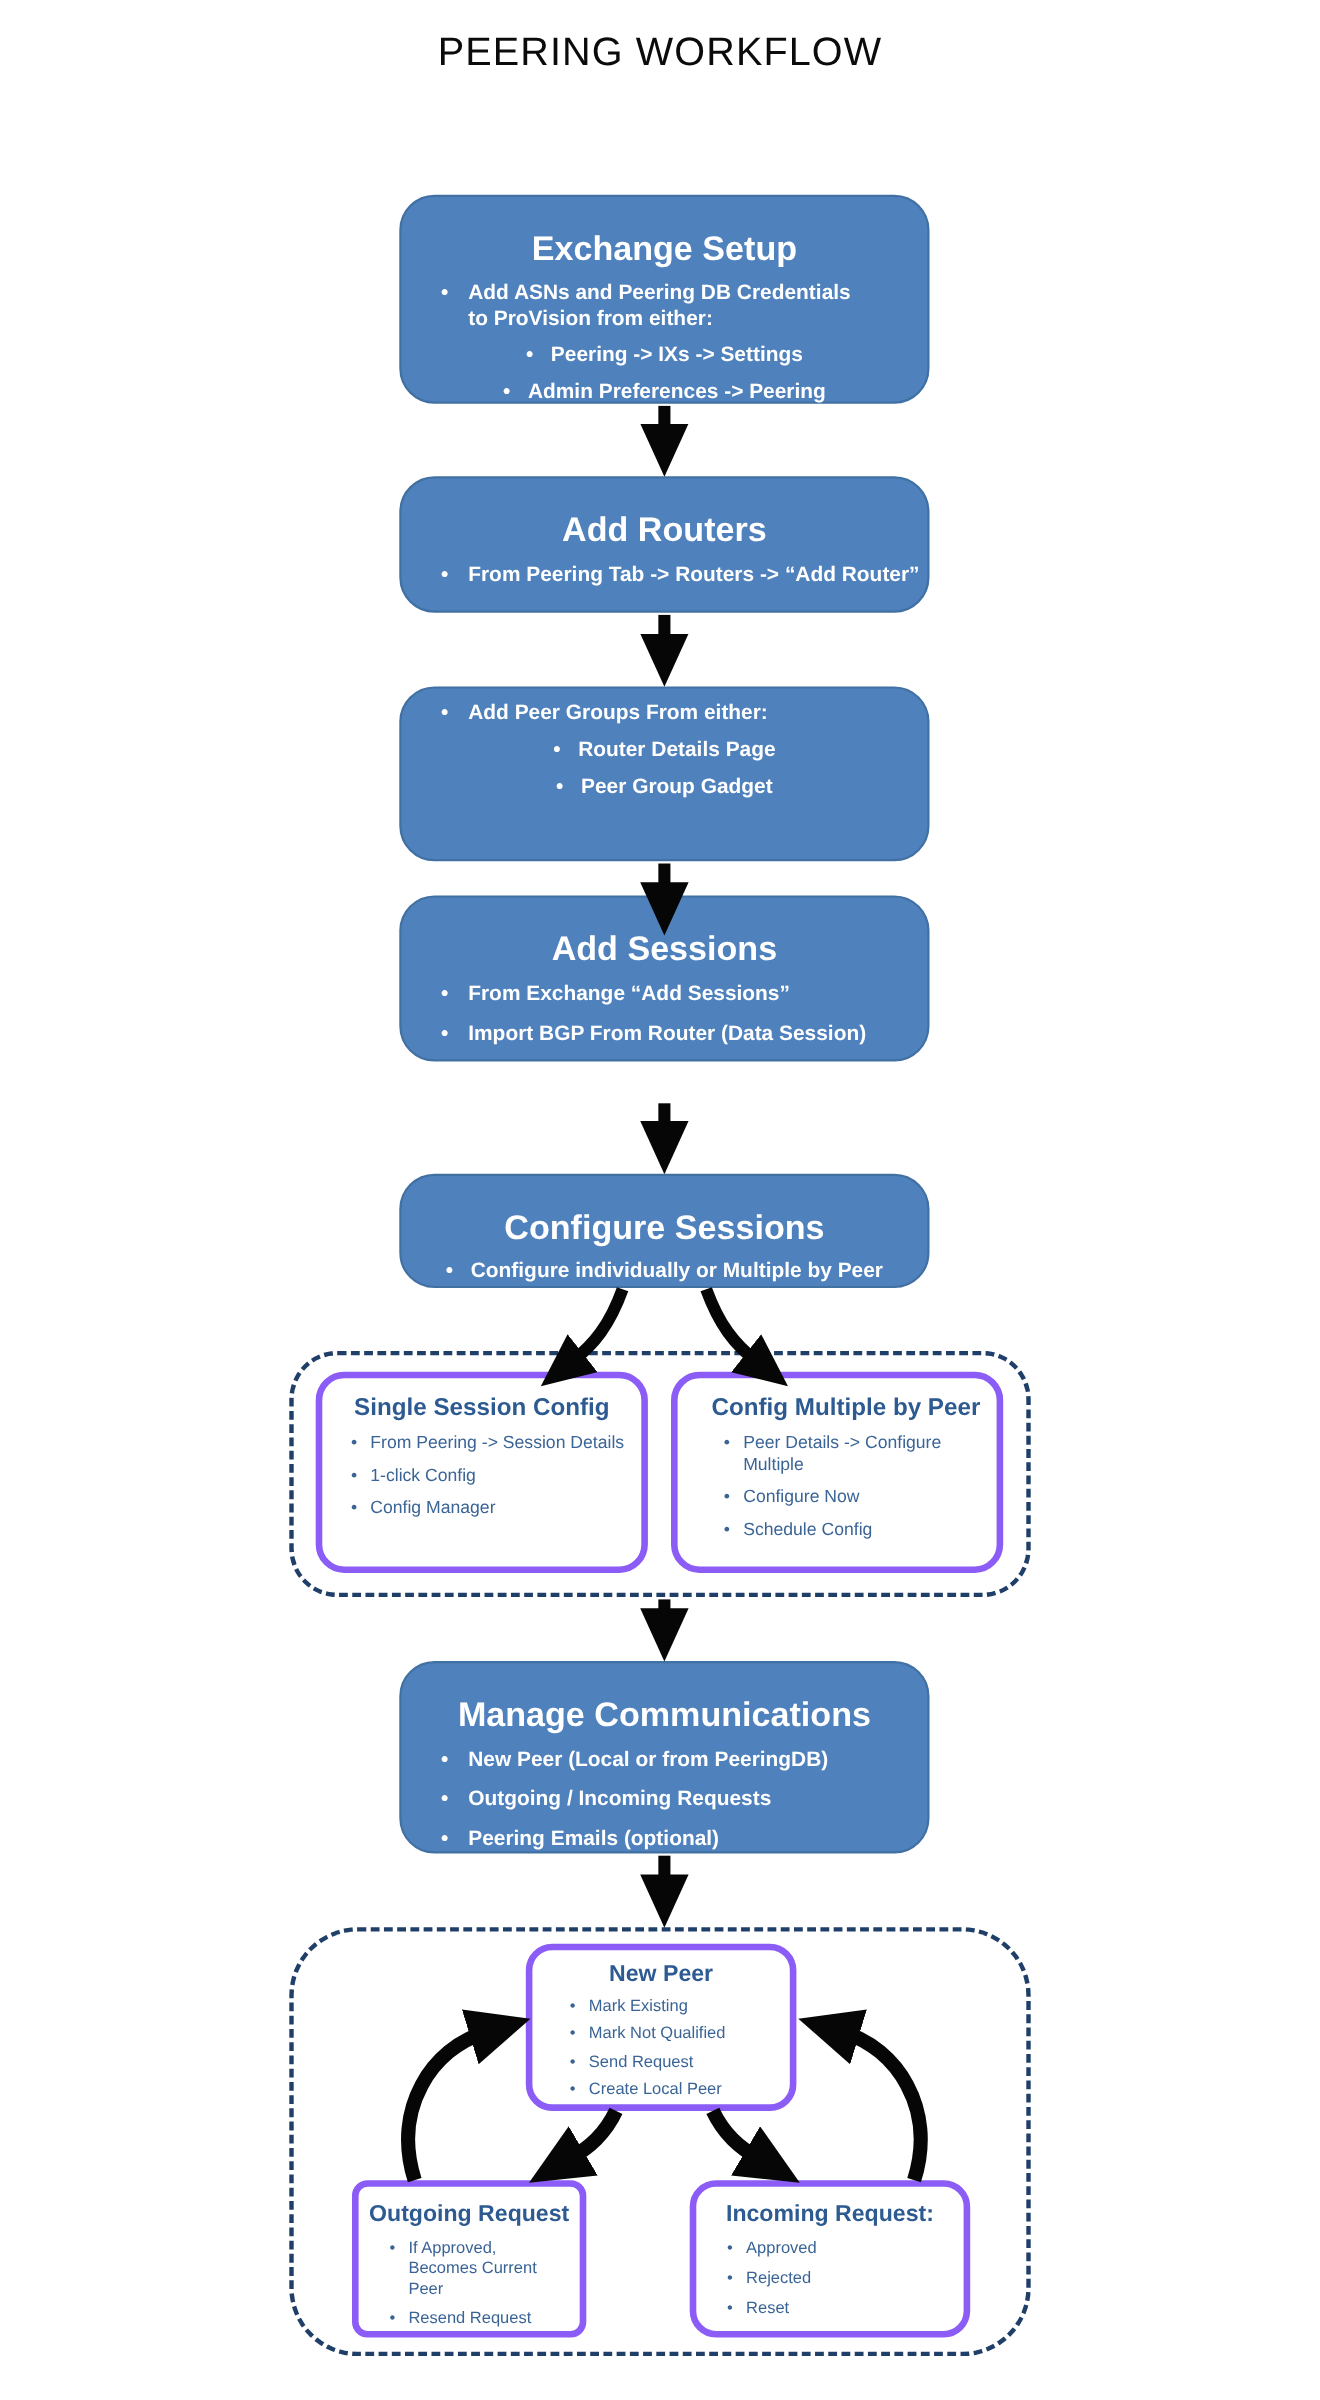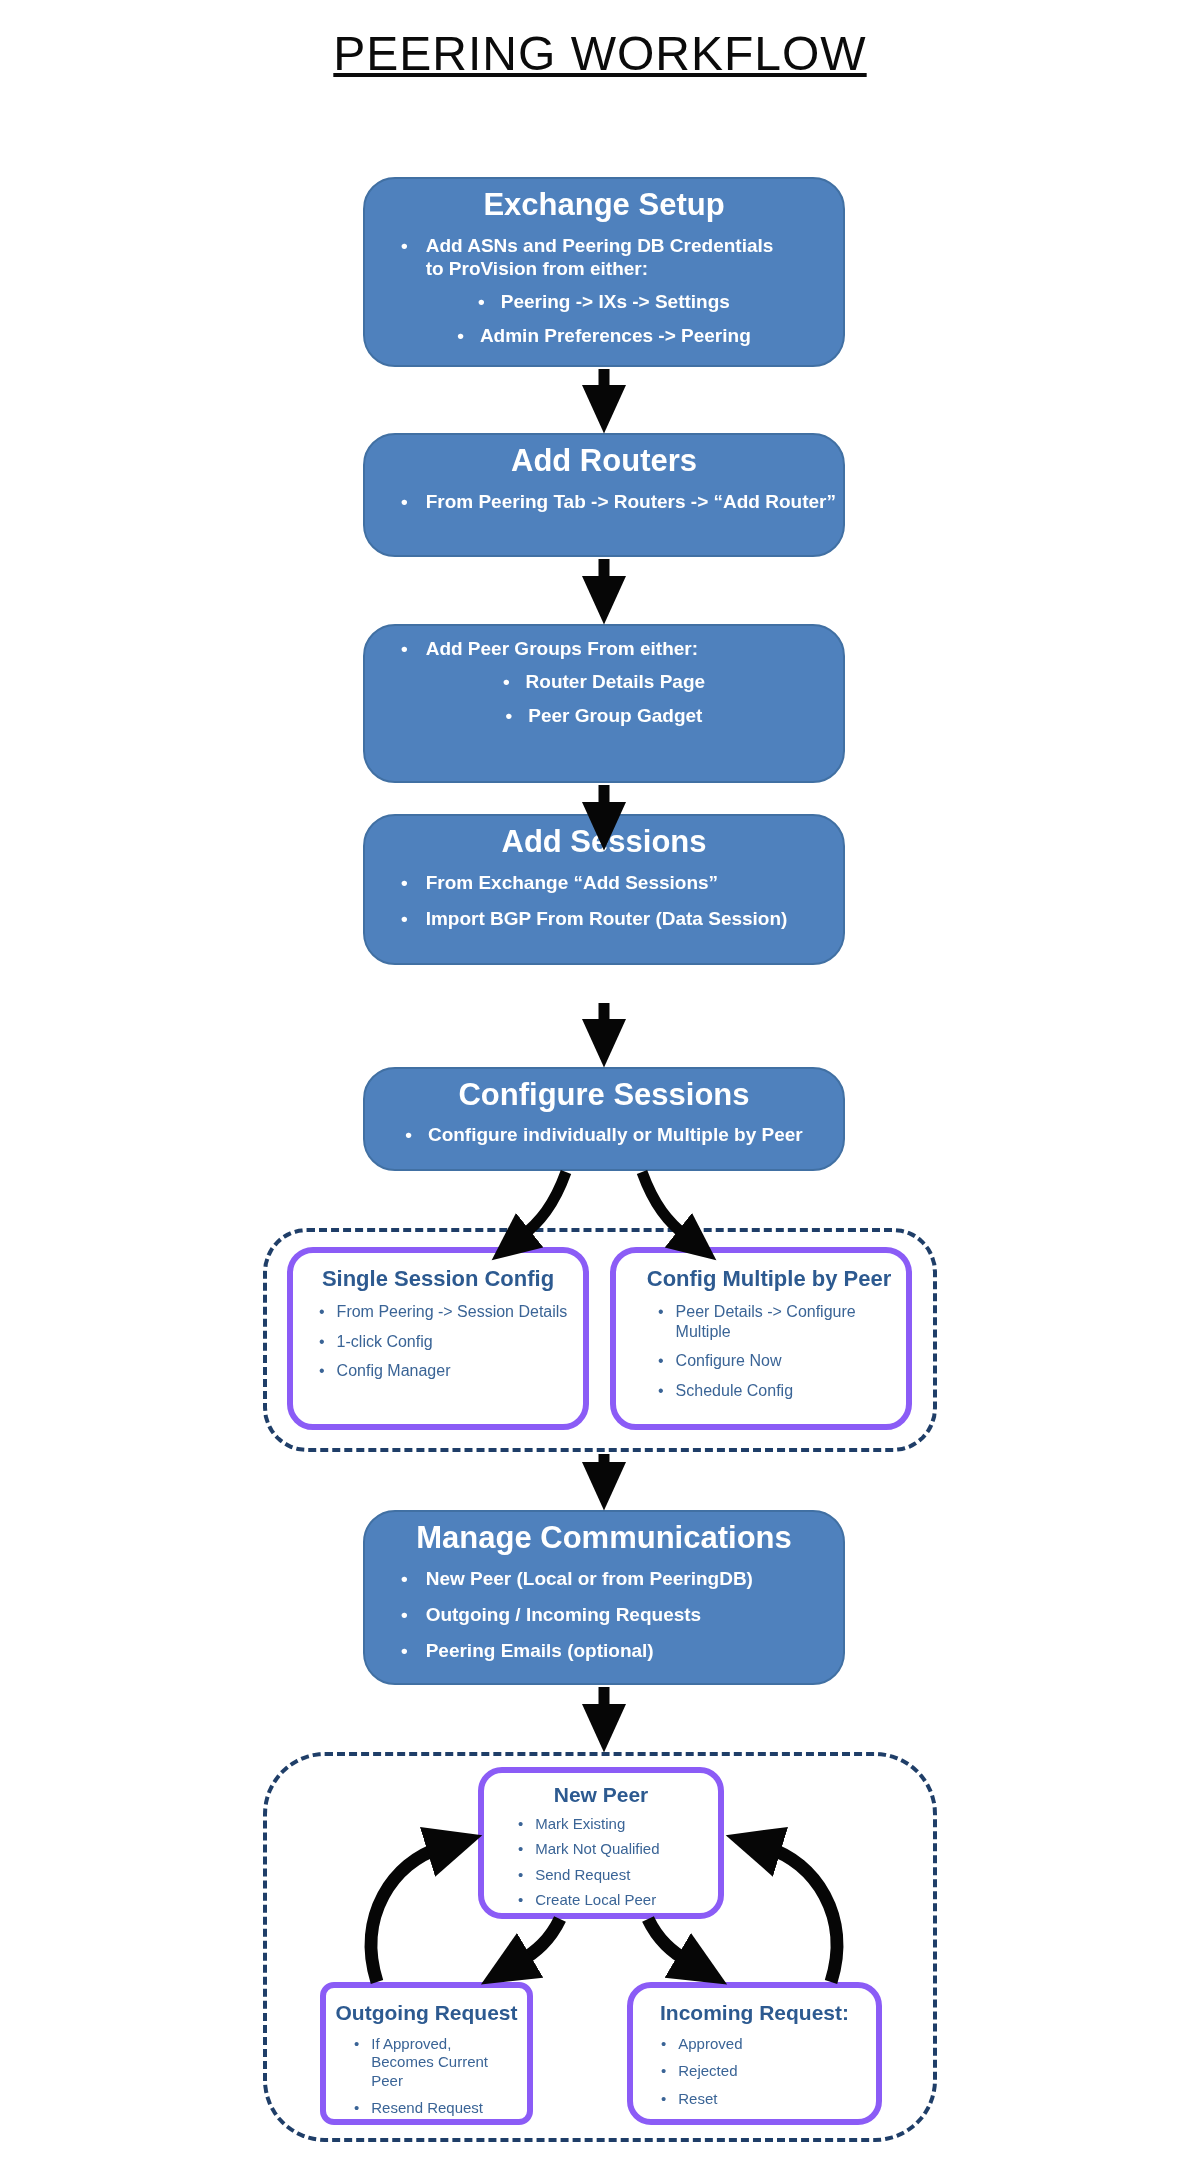--- a/index.html
+++ b/index.html
@@ -1,31 +1,31 @@
 <!DOCTYPE html>
 <html><head>
 <meta charset="utf-8">
 <style>
   html,body{margin:0;padding:0;background:#ffffff;}
   #canvas{position:relative;width:1200px;height:2182px;background:#ffffff;
           font-family:"Liberation Sans",sans-serif;overflow:hidden;}
 
   .title{position:absolute;top:26px;left:0;width:100%;margin:0;text-align:center;
-         font-size:48px;font-weight:400;letter-spacing:1px;color:#0b0b0b;text-decoration:underline;}
+         font-size:36px;font-weight:400;letter-spacing:1px;color:#0b0b0b;}
 
   
   .bluebox{position:absolute;left:363px;width:482px;box-sizing:border-box;
            background:#4F81BD;border:2px solid #4170a3;border-radius:32px;color:#ffffff;}
   #box1{top:177px;height:190px}
   #box2{top:433px;height:124px}
   #box3{top:624px;height:159px}
   #box4{top:814px;height:151px}
   #box5{top:1067px;height:104px}
   #box6{top:1510px;height:175px}
-  .bb-title{text-align:center;font-weight:700;font-size:31px;margin-top:8px;}
+  .bb-title{text-align:center;font-weight:700;font-size:31px;margin-top:29px;}
   .bb-list{margin-top:11px;display:flex;flex-direction:column;gap:11px;}
   .bb-item{display:flex;gap:18px;padding-left:36px;font-size:19px;font-weight:700;line-height:1.22;}
   #box1 .bb-item .txt{max-width:368px;}
   .bb-sub{display:flex;justify-content:center;gap:16px;font-size:19px;font-weight:700;line-height:1.2;}
   #box4 .bb-list, #box6 .bb-list{gap:13px;}
 
   
   .dashedbox{position:absolute;box-sizing:border-box;border:4px dashed #1f3e68;background:transparent;}
   #dashed1{left:263px;top:1228px;width:674px;height:224px;border-radius:44px;}
   #dashed2{left:263px;top:1752px;width:674px;height:390px;border-radius:62px;}

